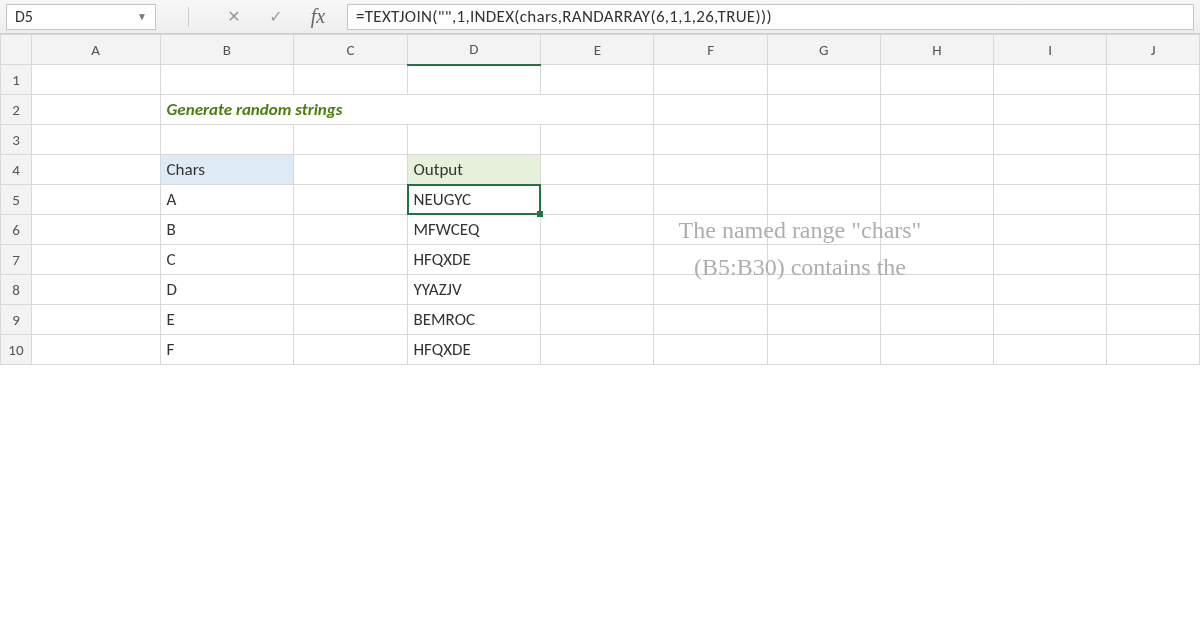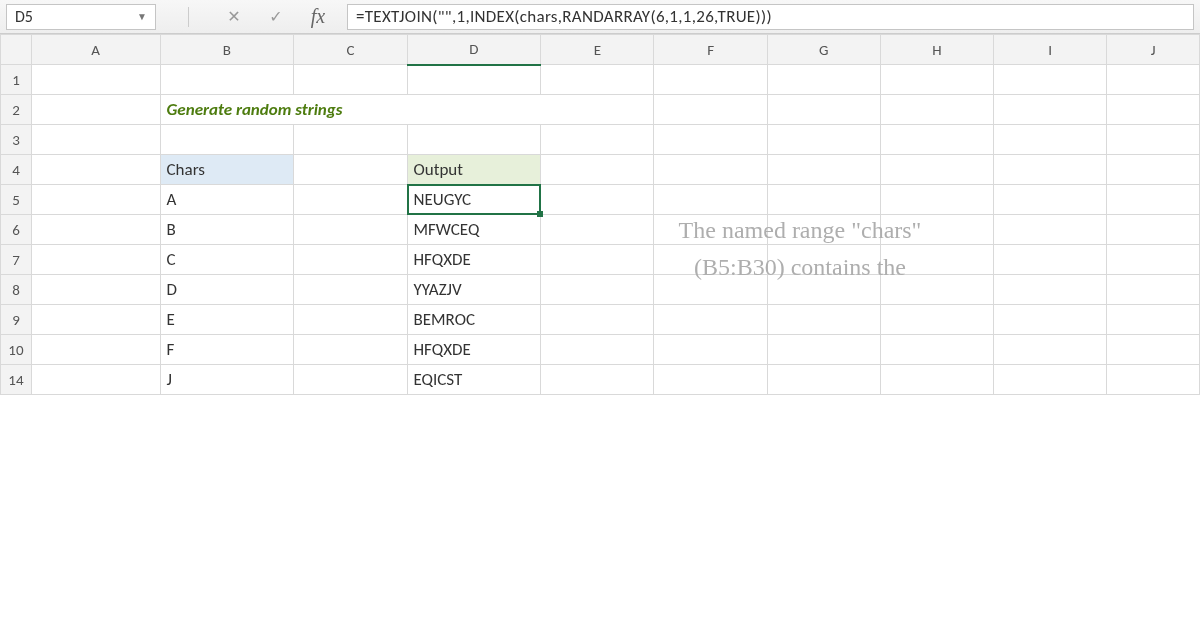--- a/index.html
+++ b/index.html
@@ -359,33 +359,20 @@
           <td class="noline"></td>
           <td class="noline"></td>
           <td class="noline"></td>
           <td class="noline"></td>
           <td class="noline"></td>
         </tr>
 
 
 
 
-    <tr>
-          <th class="rowhdr">14</th>
-      <td class="noline"></td>
-      <td>J</td>
-      <td class="noline"></td>
-      <td>EQICST</td>
-      <td class="noline"></td>
-          <td class="noline"></td>
-          <td class="noline"></td>
-          <td class="noline"></td>
-          <td class="noline"></td>
-          <td class="noline"></td>
-        </tr>
 
   </tbody>
 </table>
 
 <div class="annotation">
   <div>The named range "chars"</div>
   <div>(B5:B30) contains the</div>
 </div>
 </div>
 

